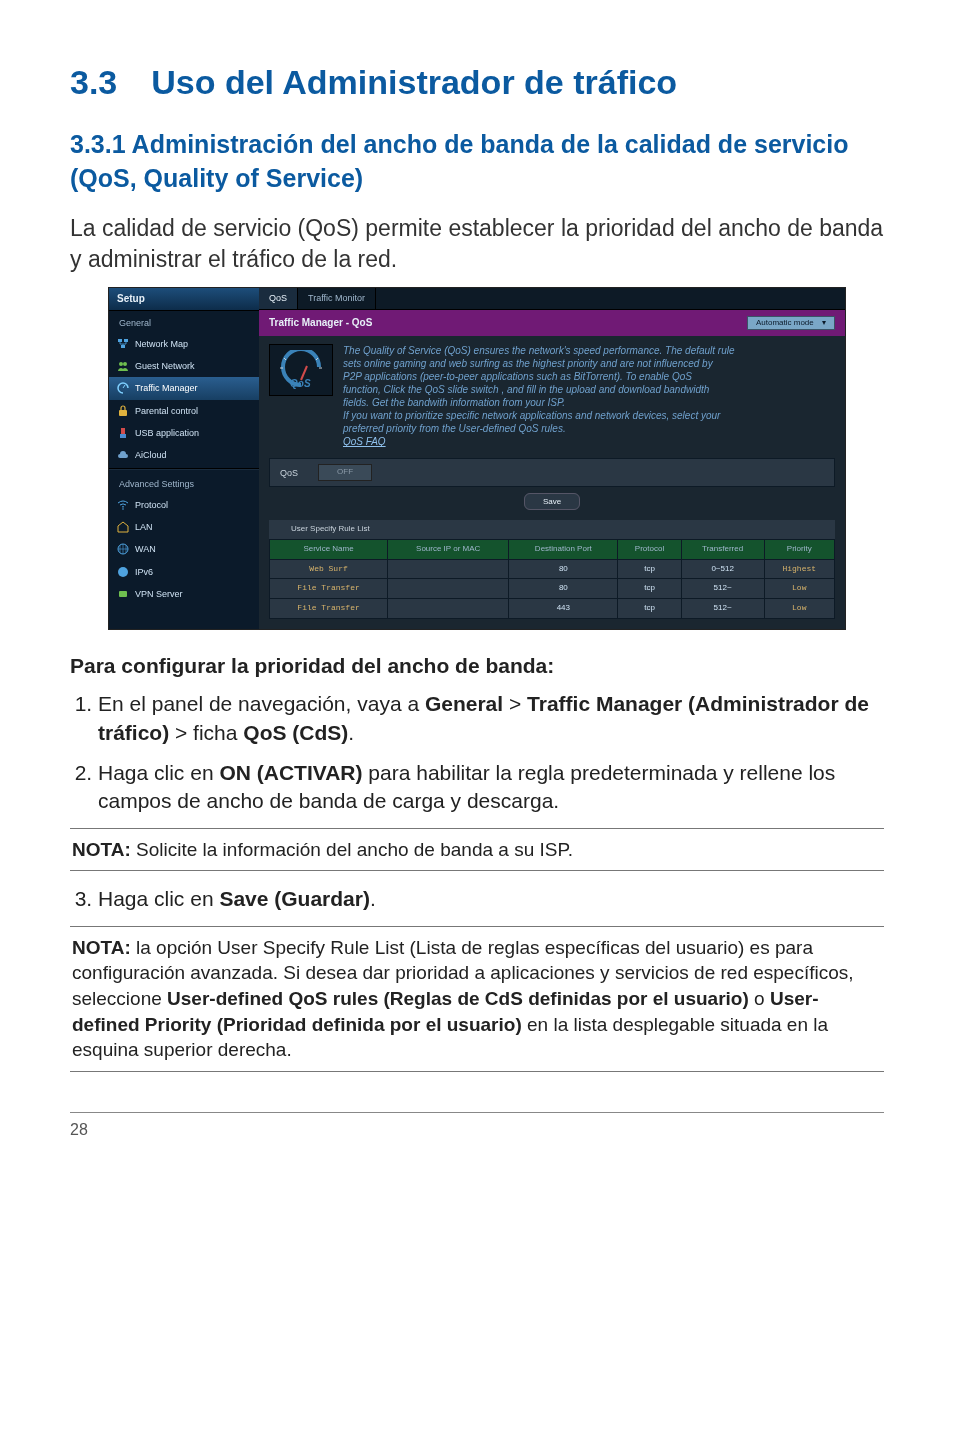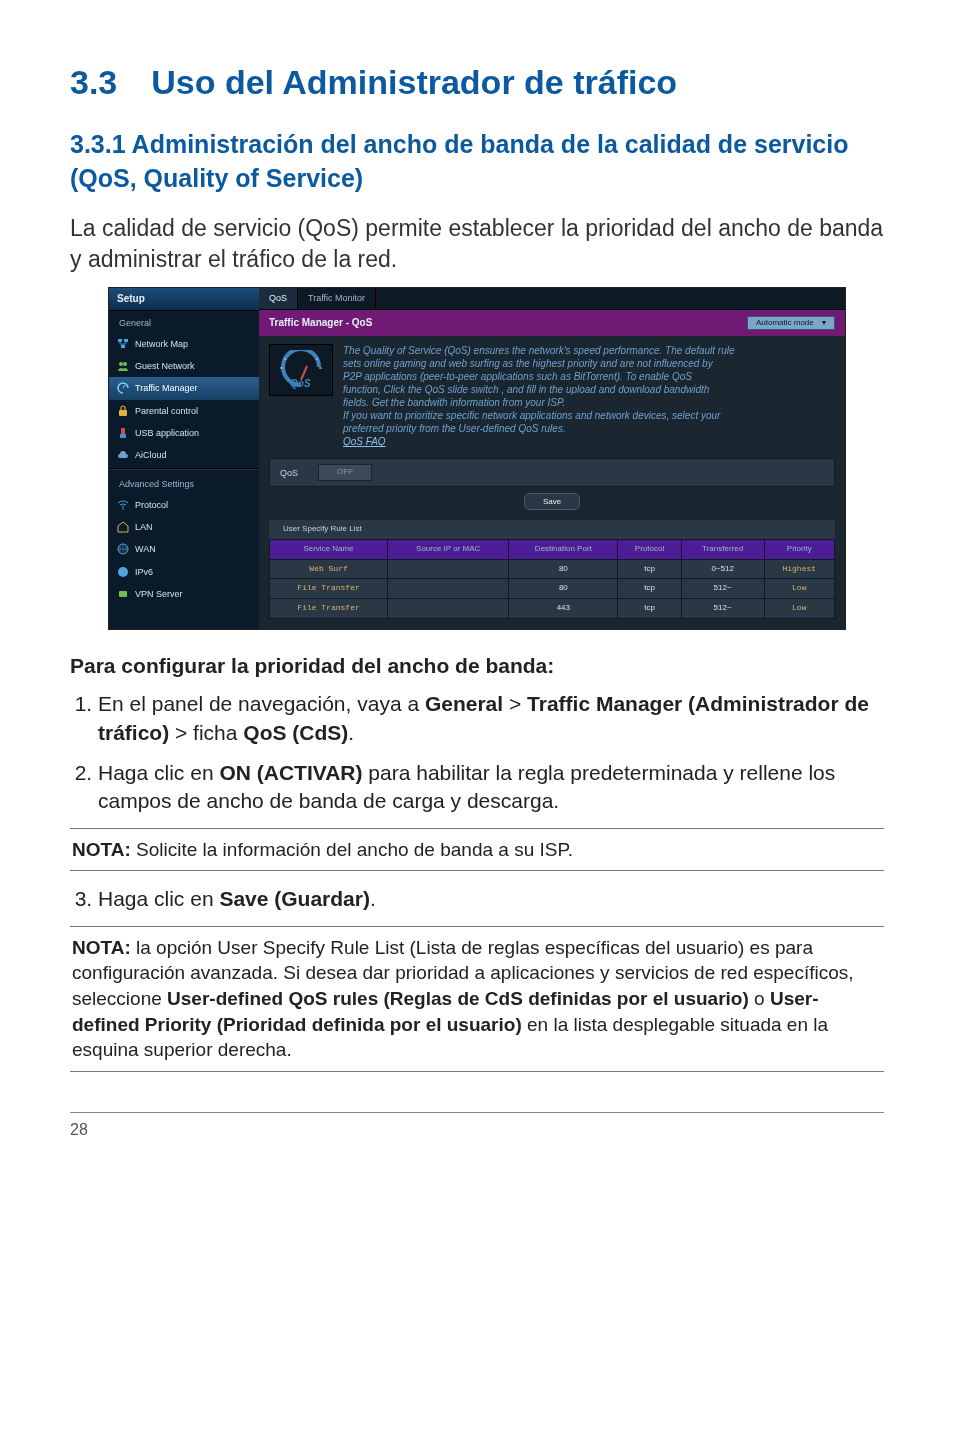--- a/index.html
+++ b/index.html
@@ -166,33 +166,33 @@
   .ss-save-btn {
     background: #2a3744;
     color: #e7f0f8;
     padding: 3px 18px;
     font-size: 8px;
     border: 1px solid #556;
     border-radius: 6px;
   }
   .ss-rule-head {
     background: #2a3744;
-    padding: 4px 14px;
+    padding: 4px 22px;
     margin: 4px 10px 0 10px;
     color: #c9d3dc;
     font-size: 8px;
   }
   .ss-table {
     margin: 0 10px 10px 10px;
     width: calc(100% - 20px);
     border-collapse: collapse;
     font-size: 8px;
   }
   .ss-table th {
-    background: #4c1d95;
+    background: #14532d;
     color: #9fb6cc;
     padding: 4px 4px;
     font-weight: normal;
     border: 1px solid #0d1a26;
     text-align: center;
   }
   .ss-table td {
     background: #2a3744;
     color: #cfe2f3;
     padding: 4px 4px;

